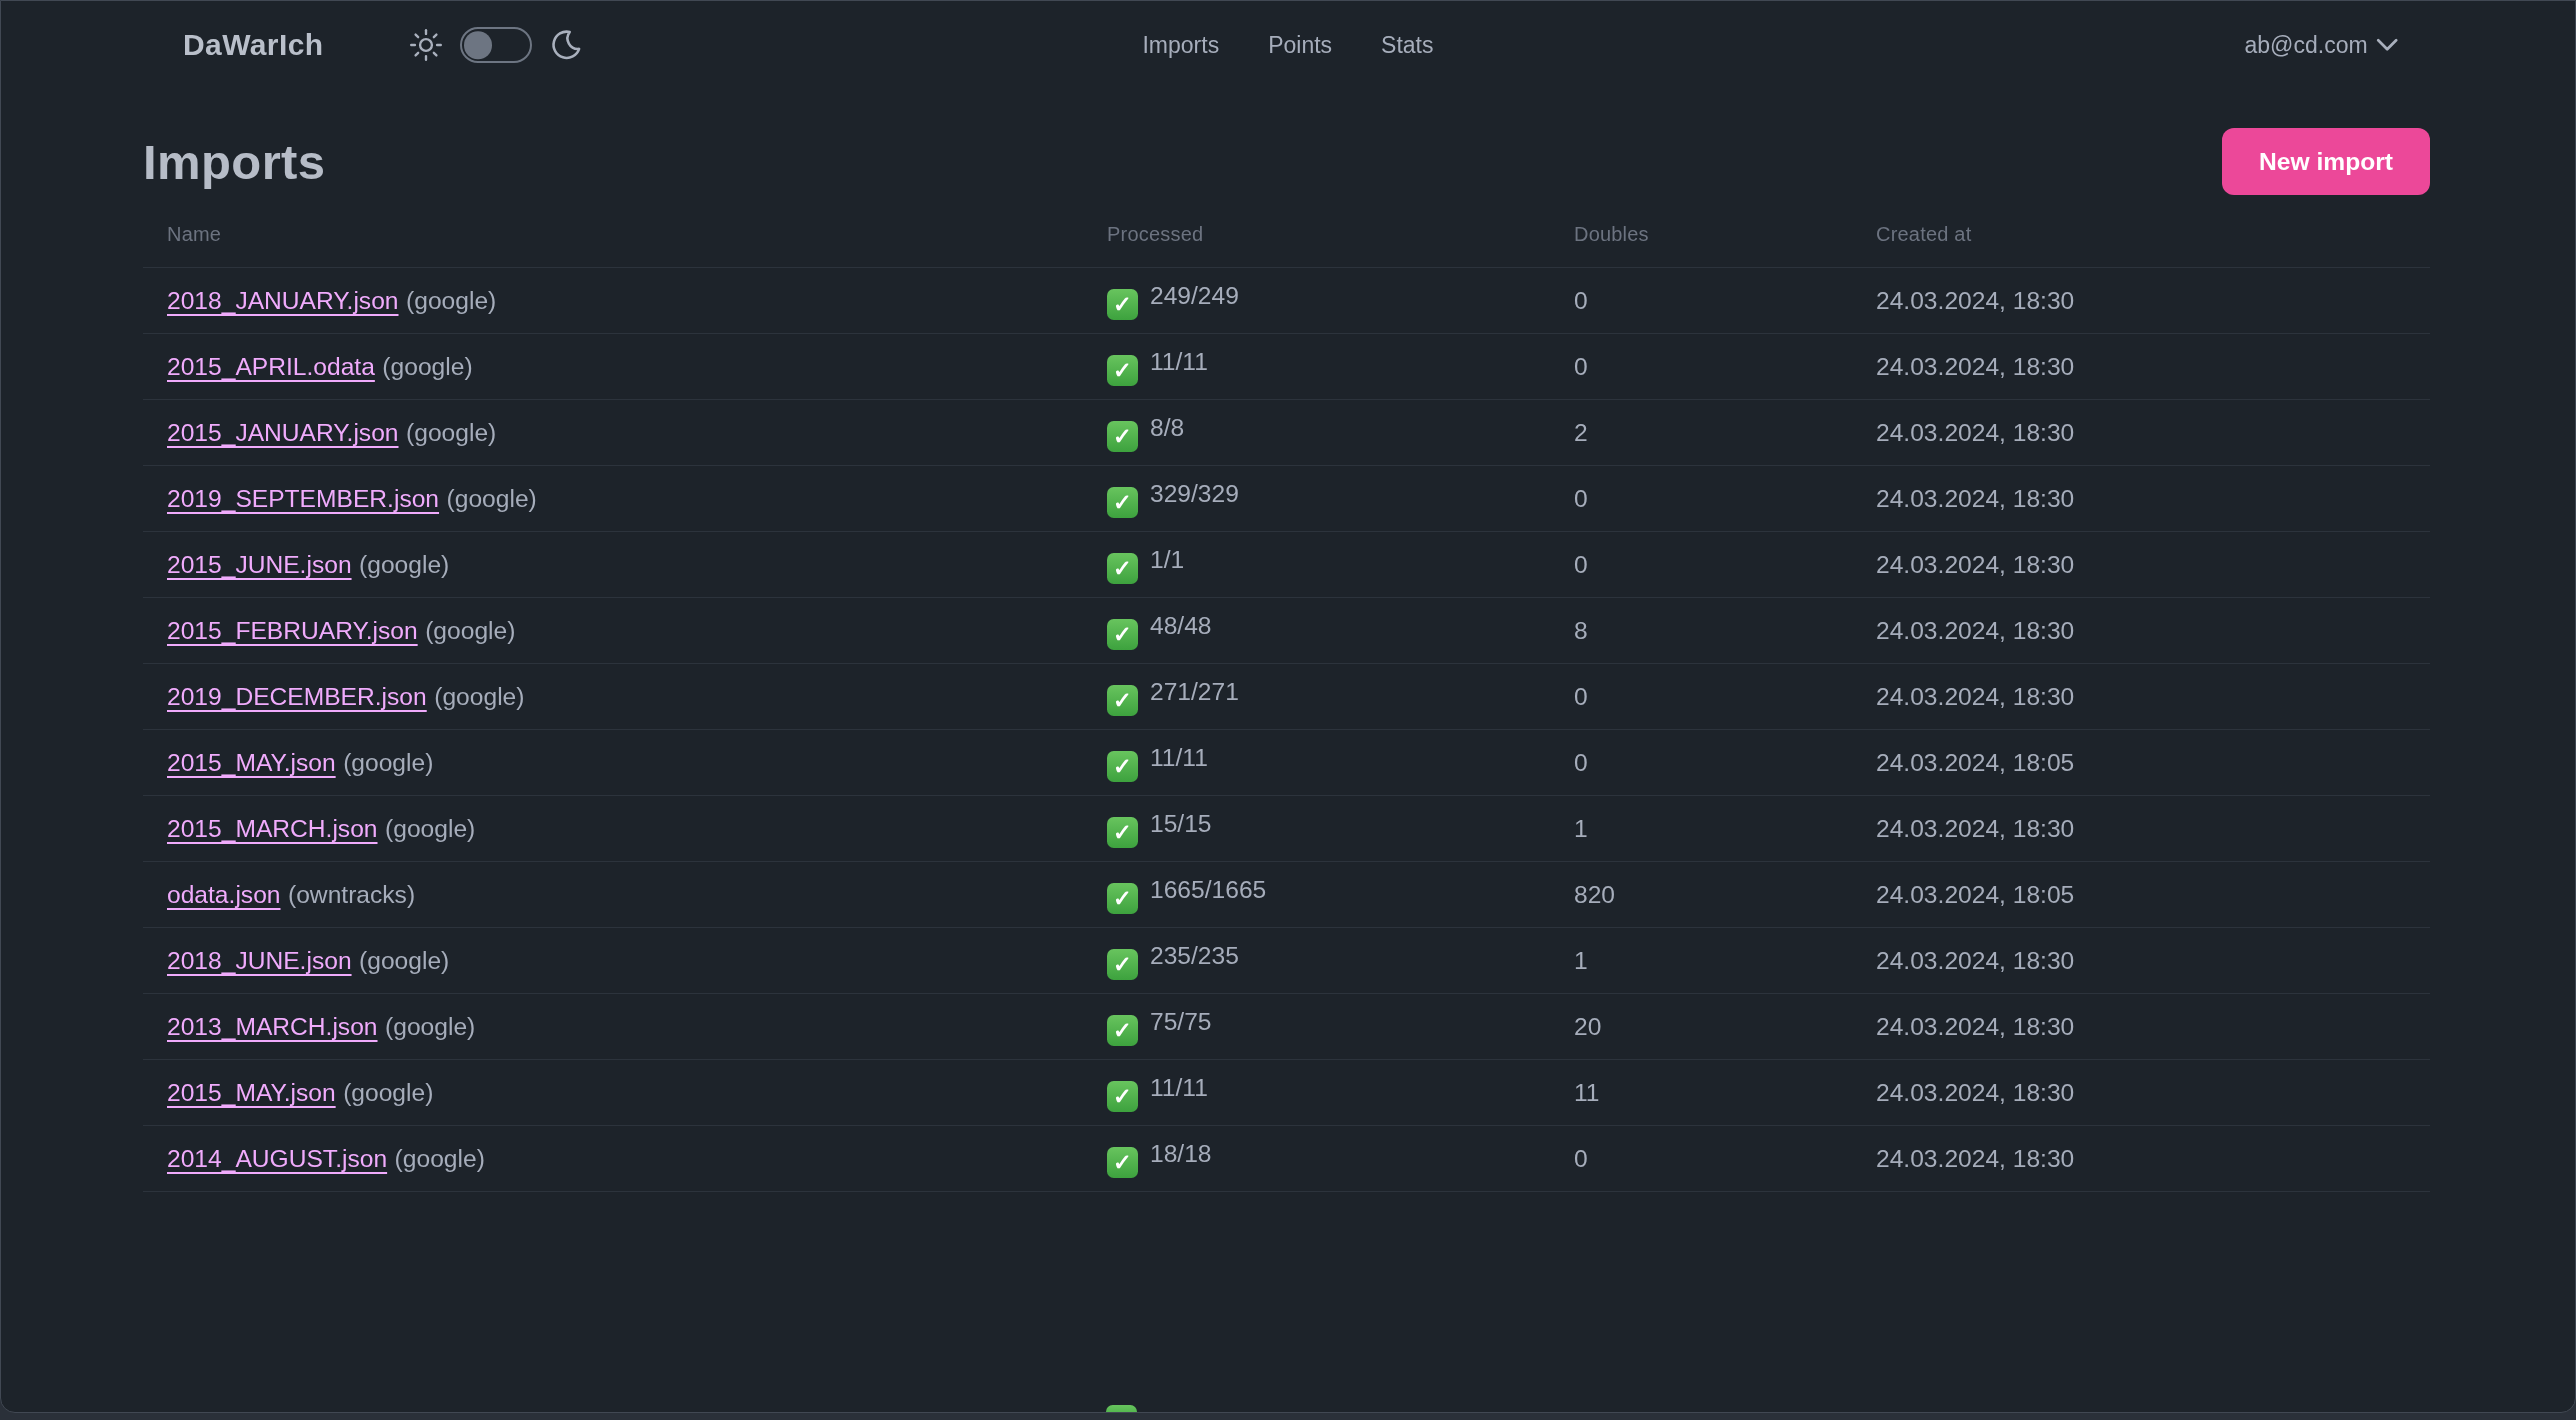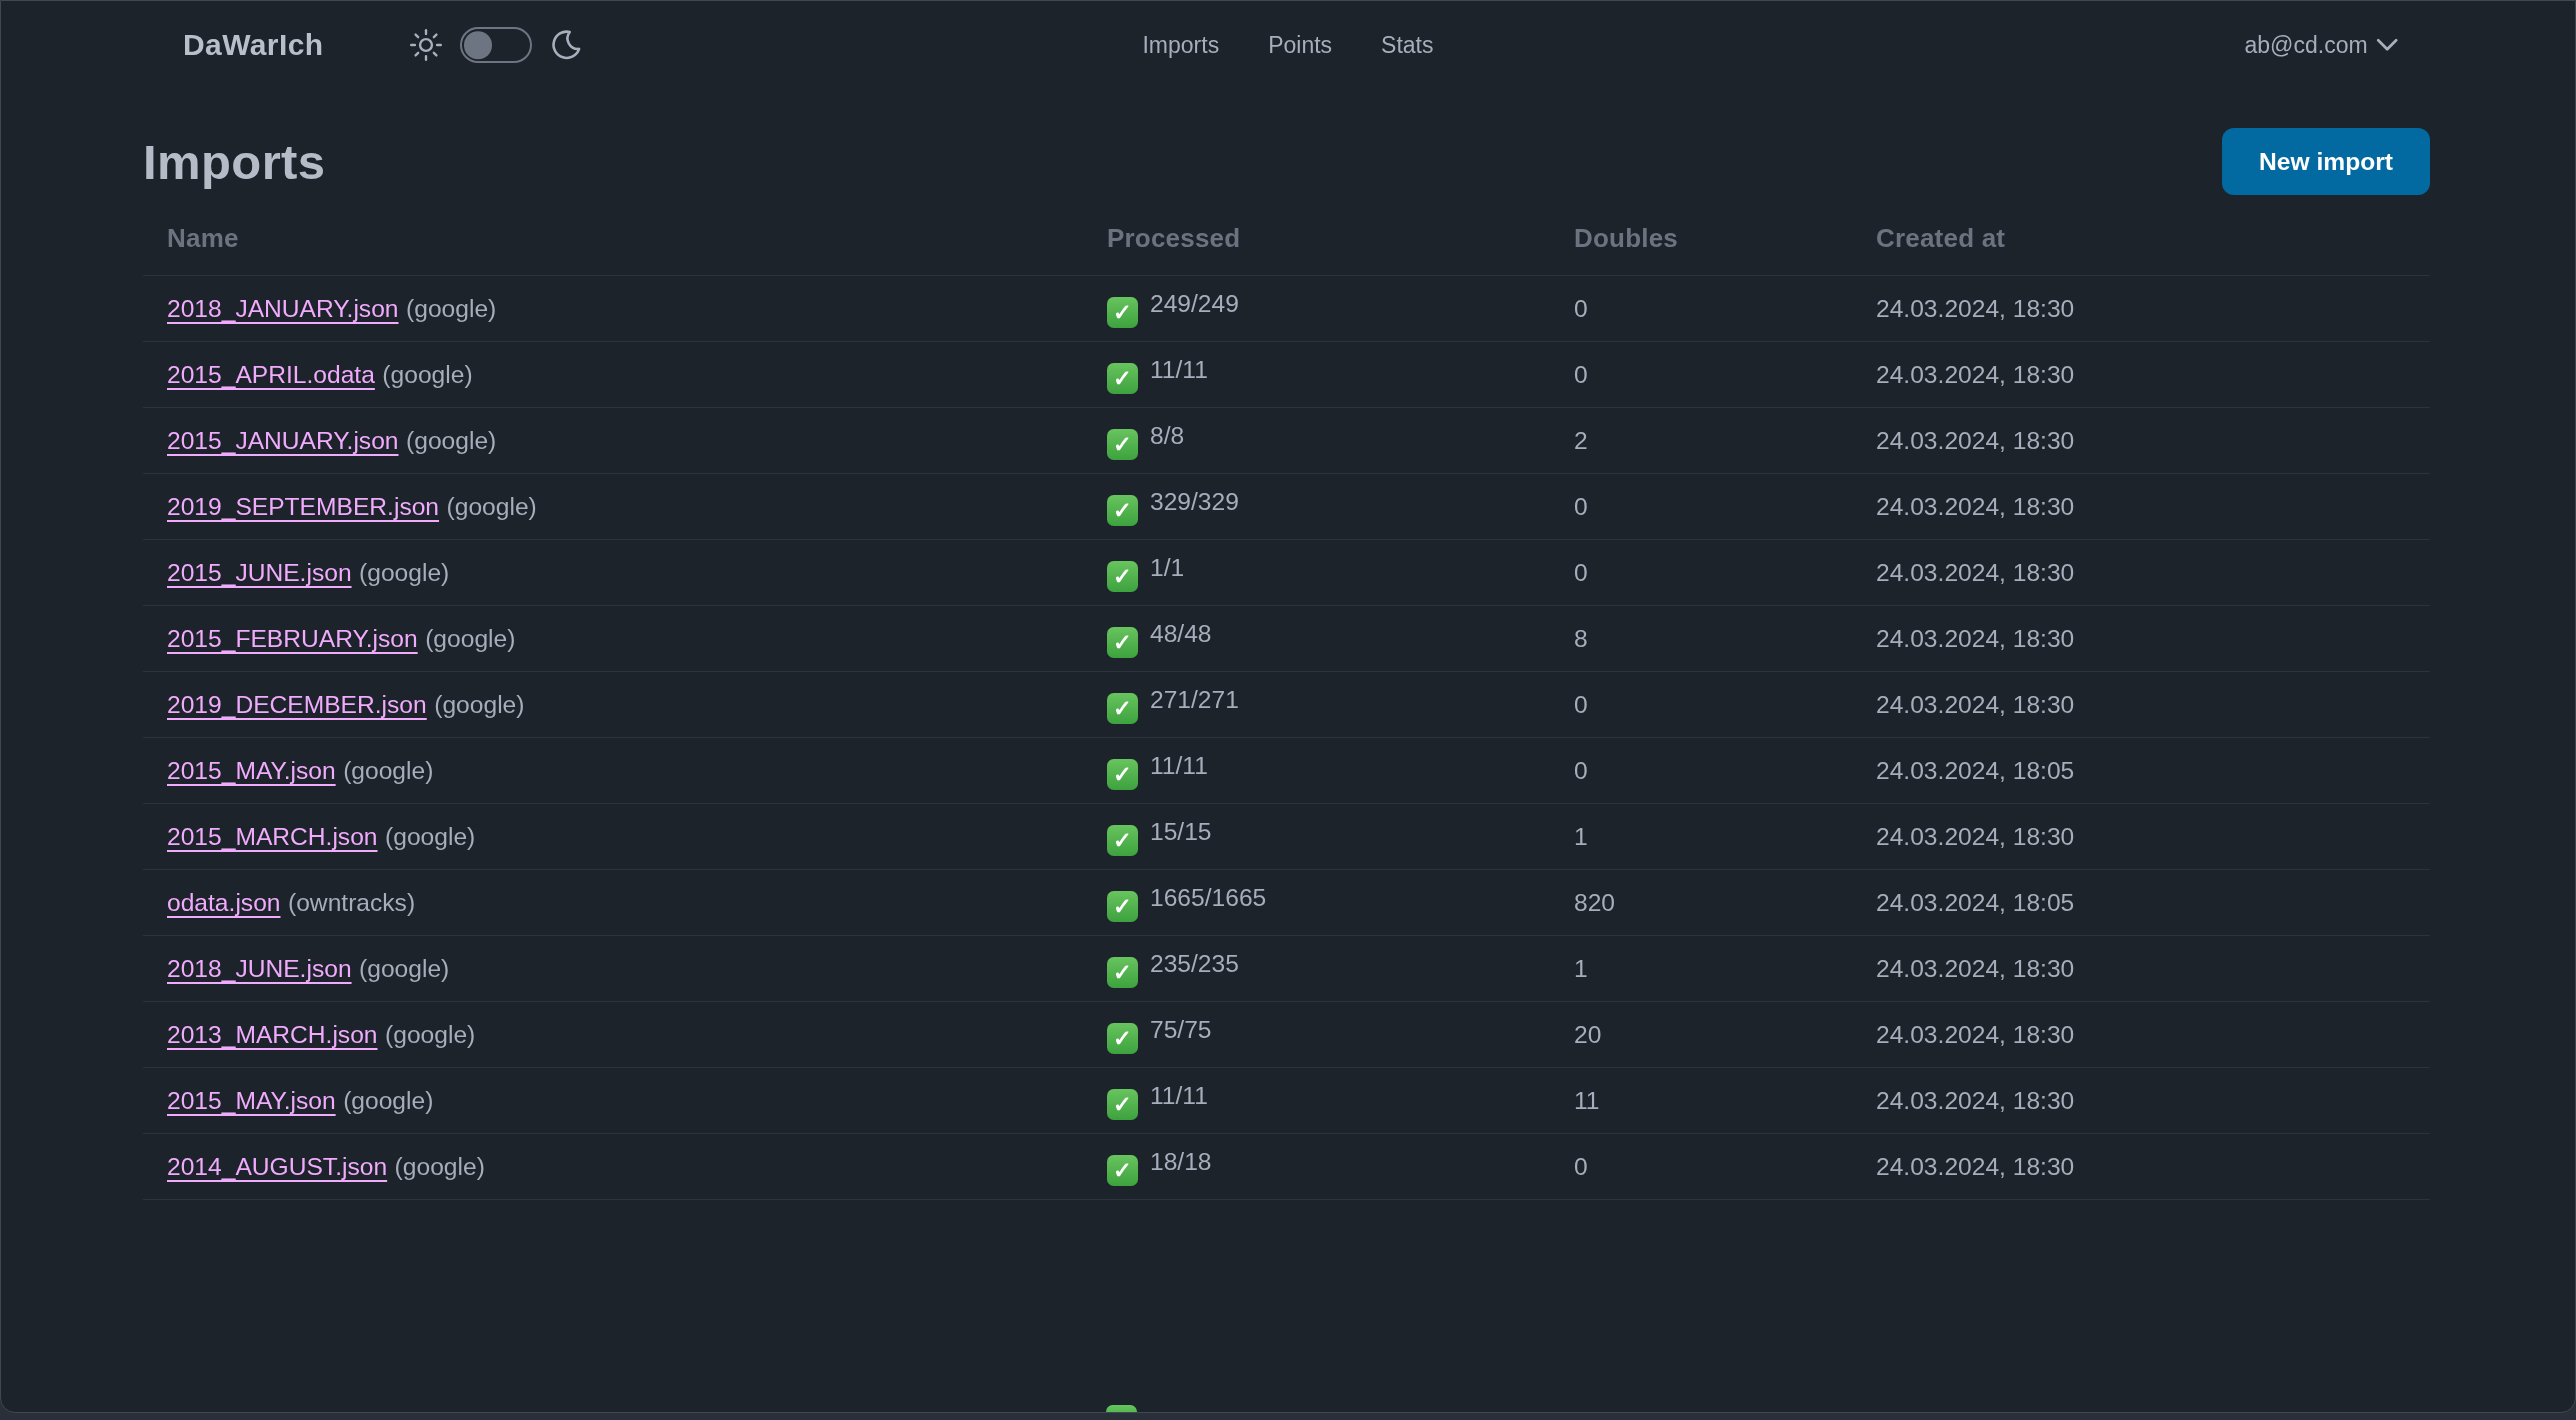--- a/index.html
+++ b/index.html
@@ -38,28 +38,28 @@
   }
   .nav-links a { color:#a6adbb; font-size:23px; text-decoration:none; cursor:pointer; }
   .user-menu { margin-left:auto; display:flex; align-items:center; gap:8px; cursor:pointer; }
   .user-menu span { font-size:23px; color:#a6adbb; }
   
   main { padding:39px 145px 0 142px; }
   .page-head { display:flex; align-items:center; justify-content:space-between; }
   h1 { font-size:49px; font-weight:700; color:#b6bcc7; letter-spacing:0.4px; }
   .btn-primary {
     height:67px; padding:0 37px; border:none; border-radius:12px;
-    background:#0369a1; color:#ffffff; font-size:24.6px; font-weight:700;
+    background:#ec4899; color:#ffffff; font-size:24.6px; font-weight:700;
     font-family:"Liberation Sans", sans-serif; cursor:pointer;
   }
   
   table { width:100%; border-collapse:collapse; table-layout:fixed; margin-top:9px; }
   col.c-name { width:940px; } col.c-proc { width:467px; } col.c-doub { width:302px; }
   th {
-    text-align:left; font-size:26px; font-weight:700; color:#6c7380;
+    text-align:left; font-size:20px; font-weight:400; color:#6c7380;
     padding:19.4px 24px 21px; border-bottom:1.5px solid #2c333c; letter-spacing:0.2px;
   }
   td {
     height:66px; padding:0 24px; font-size:24.6px; color:#a6adbb;
     border-bottom:1.5px solid #2c333c; white-space:nowrap; overflow:hidden;
   }
   .file-link {
     color:#f0abfc; text-decoration:underline;
     text-decoration-thickness:1.5px; text-underline-offset:5.2px; cursor:pointer;
   }

